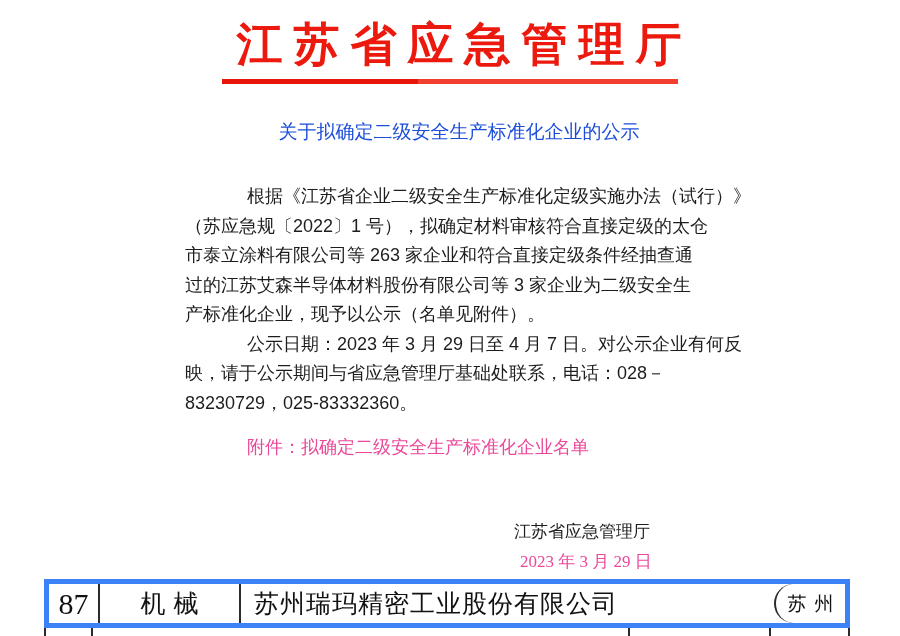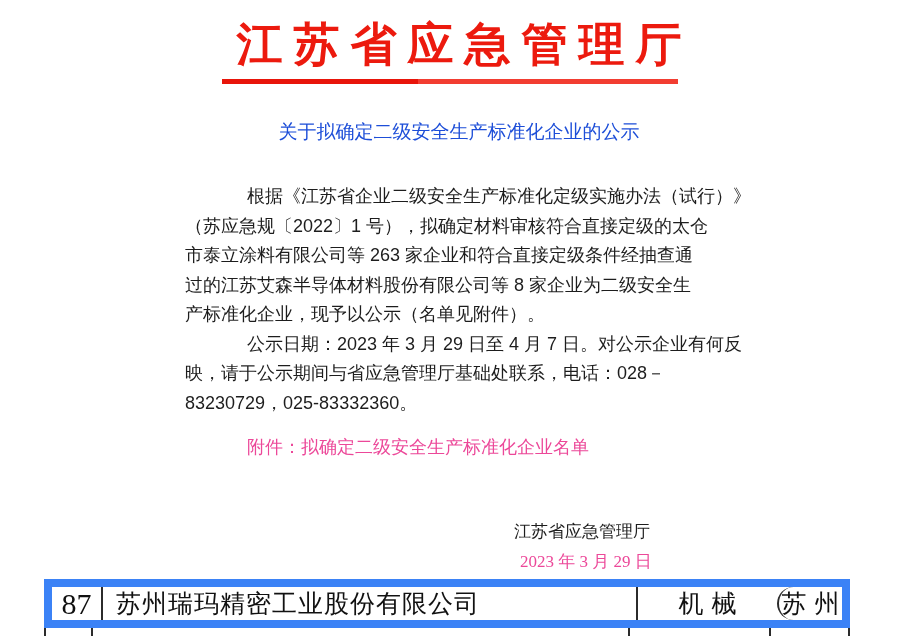--- a/index.html
+++ b/index.html
@@ -107,21 +107,21 @@
 
   
   .table-row {
     position: absolute;
     top: 579px;
     left: 44px;
     width: 806px;
     height: 49px;
     display: flex;
     box-sizing: border-box;
-    border: 8px solid #3b82f6;
+    border: 5px solid #3b82f6;
     font-family: "Liberation Serif", serif;
     color: #111111;
   }
   .cell {
     box-sizing: border-box;
     display: flex;
     align-items: center;
     height: 100%;
     white-space: nowrap;
     overflow: hidden;
@@ -143,21 +143,21 @@
   .cell-industry {
     width: 141px;
     justify-content: center;
     font-size: 25px;
     letter-spacing: 8px;
     padding-left: 8px;
   }
   .cell-city {
     flex: 1;
     justify-content: center;
-    font-size: 25px;
+    font-size: 19px;
     letter-spacing: 8px;
     padding-left: 8px;
     border-radius: 20px;
   }
   .next-row-stub {
     position: absolute;
     top: 628px;
     width: 2px;
     height: 8px;
     background: #2b2b2b;
@@ -170,36 +170,36 @@
 
   <div class="letterhead-name">江苏省应急管理厅</div>
   <div class="letterhead-rule"></div>
 
   <div class="doc-title">关于拟确定二级安全生产标准化企业的公示</div>
 
   <div class="body-block">
     <div class="body-line indent">根据《江苏省企业二级安全生产标准化定级实施办法（试行）》</div>
     <div class="body-line">（苏应急规〔2022〕1 号），拟确定材料审核符合直接定级的太仓</div>
     <div class="body-line">市泰立涂料有限公司等 263 家企业和符合直接定级条件经抽查通</div>
-    <div class="body-line">过的江苏艾森半导体材料股份有限公司等 8 家企业为二级安全生</div>
+    <div class="body-line">过的江苏艾森半导体材料股份有限公司等 3 家企业为二级安全生</div>
     <div class="body-line">产标准化企业，现予以公示（名单见附件）。</div>
     <div class="body-line indent">公示日期：2023 年 3 月 29 日至 4 月 7 日。对公示企业有何反</div>
     <div class="body-line">映，请于公示期间与省应急管理厅基础处联系，电话：028－</div>
     <div class="body-line">83230729，025-83332360。</div>
   </div>
 
   <div class="attachment-line">附件：拟确定二级安全生产标准化企业名单</div>
 
   <div class="sig-agency">江苏省应急管理厅</div>
   <div class="sig-date">2023 年 3 月 29 日</div>
 
   <div class="table-row">
     <div class="cell cell-no">87</div>
+    <div class="cell cell-industry">机械</div>
     <div class="cell cell-company">苏州瑞玛精密工业股份有限公司</div>
-    <div class="cell cell-industry">机械</div>
     <div class="cell cell-city">苏州</div>
   </div>
 
   <div class="next-row-stub" style="left:44px"></div>
   <div class="next-row-stub" style="left:91px"></div>
   <div class="next-row-stub" style="left:628px"></div>
   <div class="next-row-stub" style="left:769px"></div>
   <div class="next-row-stub" style="left:848px"></div>
 
 </div>

